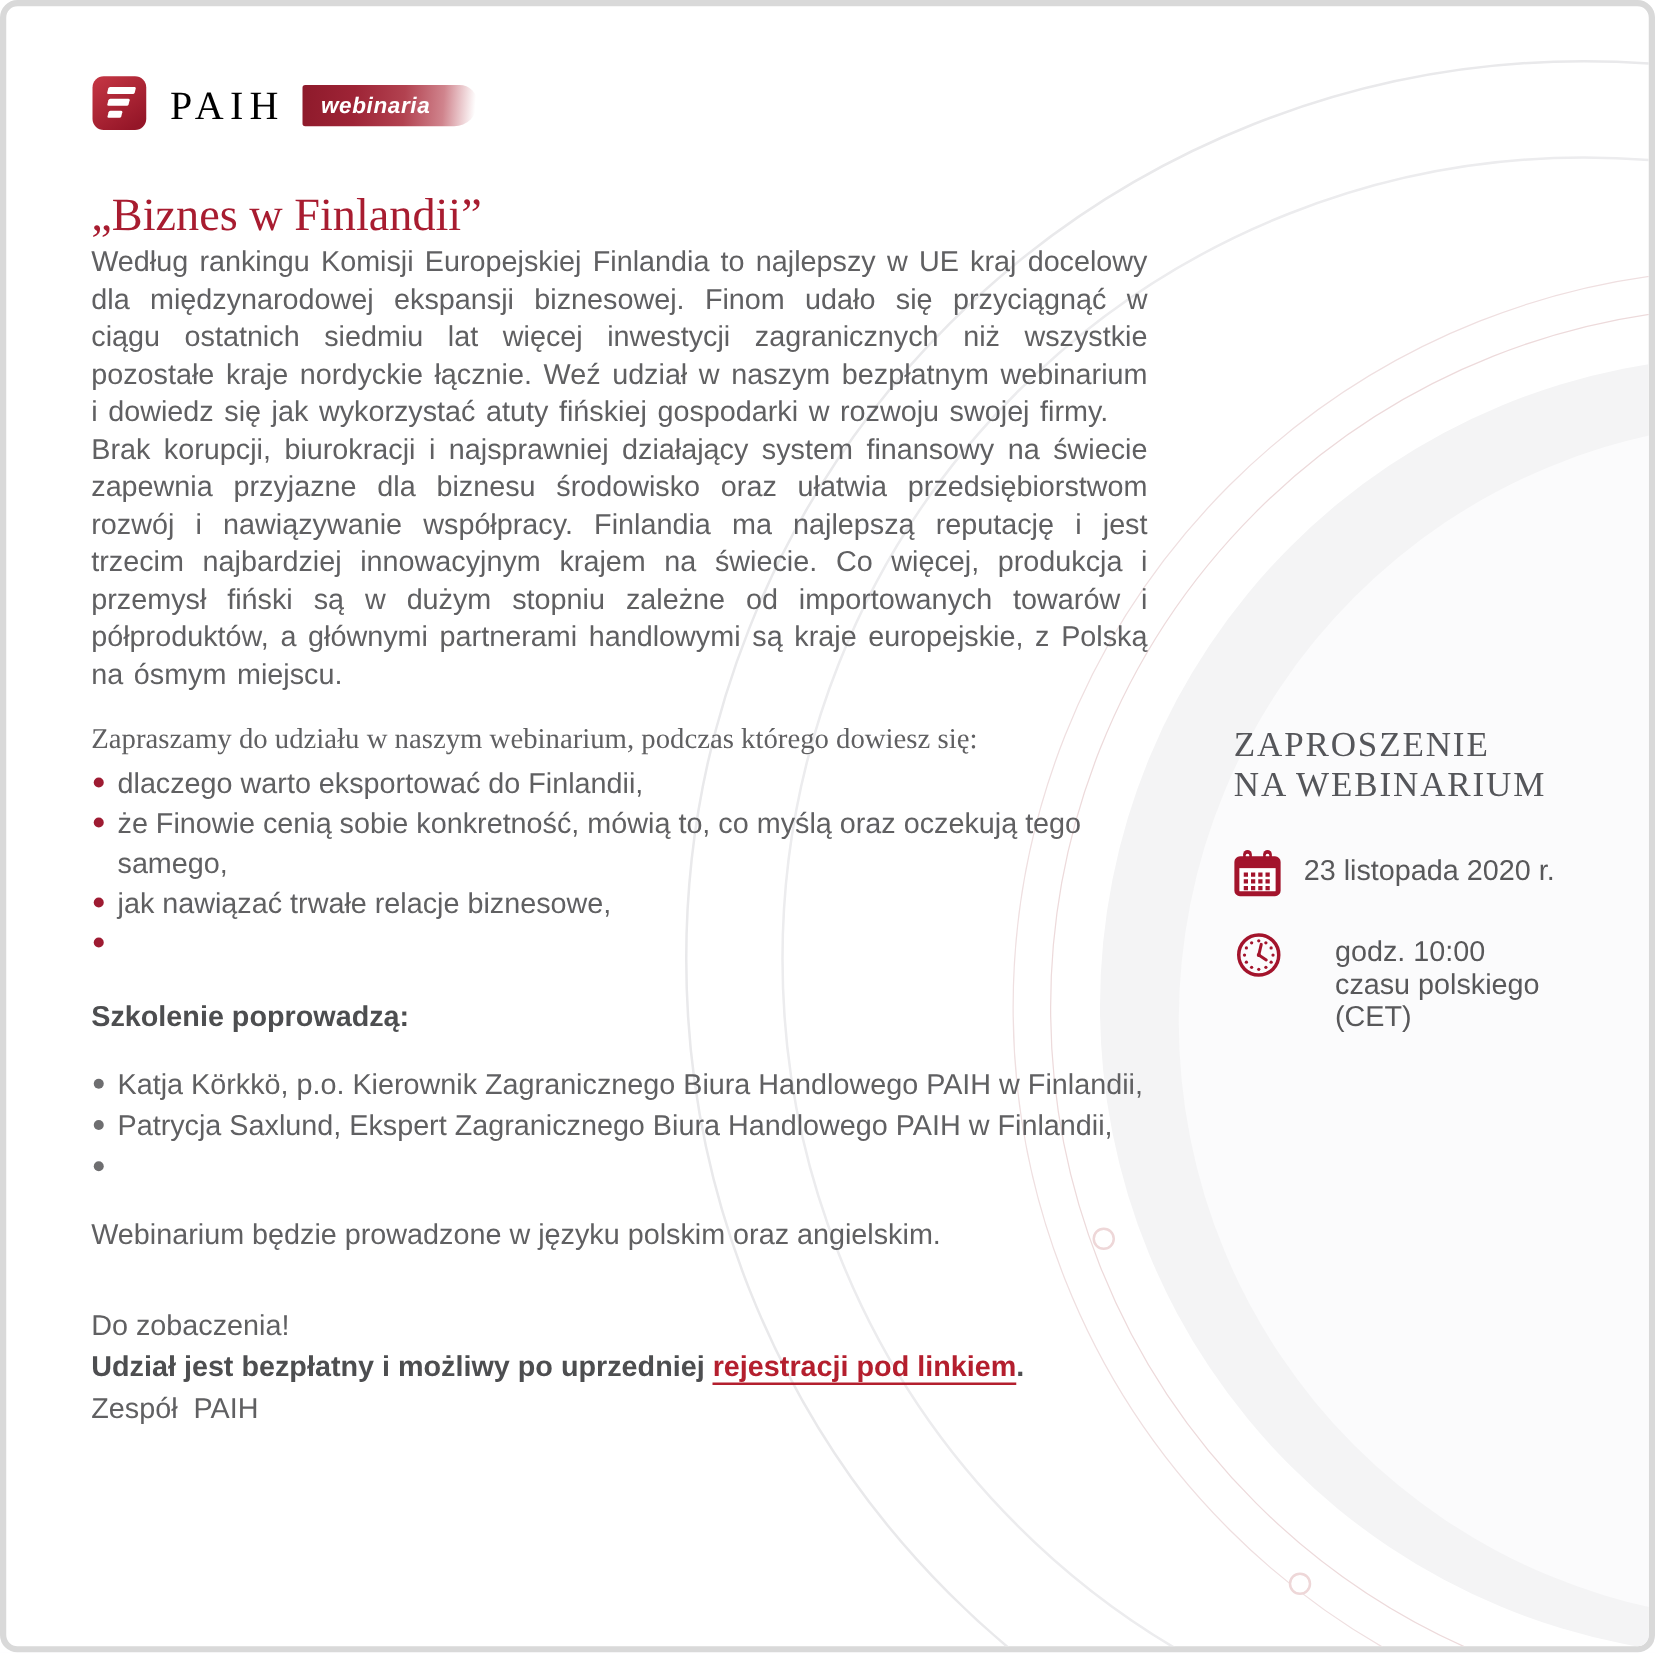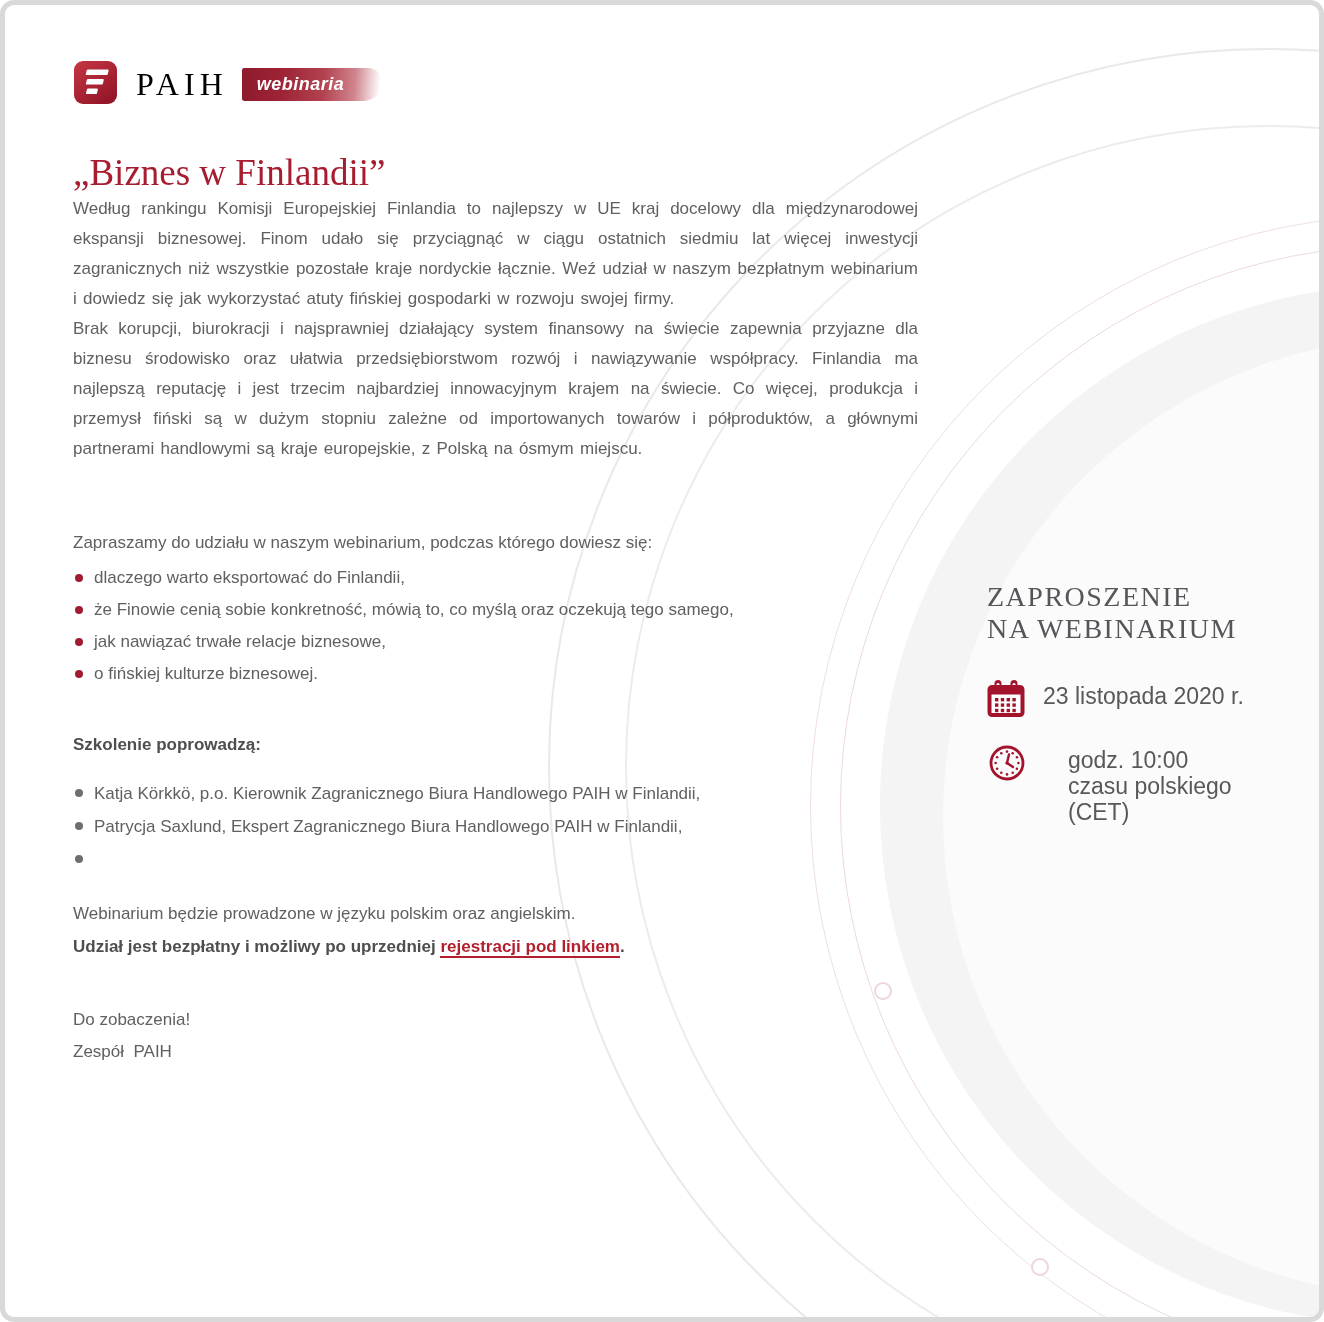--- a/index.html
+++ b/index.html
@@ -42,25 +42,25 @@
   }
   .ribbon span{
     font-style:italic;font-size:18px;color:#ffffff;font-weight:bold;
     padding-left:15px;letter-spacing:0.5px;
   }
   .page-title{
     font-family:"Liberation Serif", serif;
     font-size:37px;color:#a81c30;
     margin:46px 0 0 0;font-weight:normal;line-height:1.1;
   }
-  .body-text{font-size:17px;line-height:30px;color:#606062;}
+  .body-text{font-size:23px;line-height:30px;color:#606062;}
   p.jt{text-align:justify;word-spacing:0.09em;margin:0;}
   .p1{margin-top:38px;}
   .p2{margin-top:34px;}
-  .intro{margin-top:64px;}
+  .intro{margin-top:22px;font-family:Liberation Serif, serif;}
   ul.blist{list-style:none;margin:4px 0 0 0;padding:0;}
   ul.blist li{display:flex;line-height:32px;}
   .dot{
     flex:0 0 auto;width:8px;height:8px;border-radius:50%;
     margin:12px 11px 0 2px;
   }
   .dot-red{background:#9e1b32;}
   .dot-gray{background:#6e6e70;}
   .speakers-heading{font-weight:bold;color:#4d4e50;margin-top:40px;line-height:30px;}
   ul.speakers li{white-space:nowrap;line-height:33px;}
@@ -140,21 +140,20 @@
       <li>
           <span class="dot dot-red"></span>
           <span>że Finowie cenią sobie konkretność, mówią to, co myślą oraz oczekują tego samego,</span>
         </li>
       <li>
           <span class="dot dot-red"></span>
           <span>jak nawiązać trwałe relacje biznesowe,</span>
         </li>
       <li>
           <span class="dot dot-red"></span>
-          <span>o fińskiej kulturze biznesowej.</span>
         </li>
     </ul>
 
     <p class="body-text speakers-heading">Szkolenie poprowadzą:</p>
 
     <ul class="blist speakers body-text">
       <li>
           <span class="dot dot-gray"></span>
           <span>Katja Körkkö, p.o. Kierownik Zagranicznego Biura Handlowego PAIH w Finlandii,</span>
         </li>
@@ -162,23 +161,23 @@
           <span class="dot dot-gray"></span>
           <span>Patrycja Saxlund, Ekspert Zagranicznego Biura Handlowego PAIH w Finlandii,</span>
         </li>
       <li>
           <span class="dot dot-gray"></span>
         </li>
     </ul>
 
     <p class="body-text lang-note" style="margin-bottom:0;">Webinarium będzie prowadzone w języku polskim oraz angielskim.</p>
 
+    <p class="body-text farewell" style="margin-bottom:0;">Do zobaczenia!</p>
+
     <p class="body-text reg-line" style="margin:0;"><span class="reg-bold">Udział jest bezpłatny i możliwy po uprzedniej </span><a class="reg-link" href="#">rejestracji pod linkiem</a><span class="reg-bold">.</span></p>
-
-    <p class="body-text farewell" style="margin-bottom:0;">Do zobaczenia!</p>
     <p class="body-text signature" style="margin:0;">Zespół  PAIH</p>
 
   </div>
 
   <div class="aside">
     <div class="aside-heading">
       <div>ZAPROSZENIE</div>
       <div>NA WEBINARIUM</div>
     </div>
 

